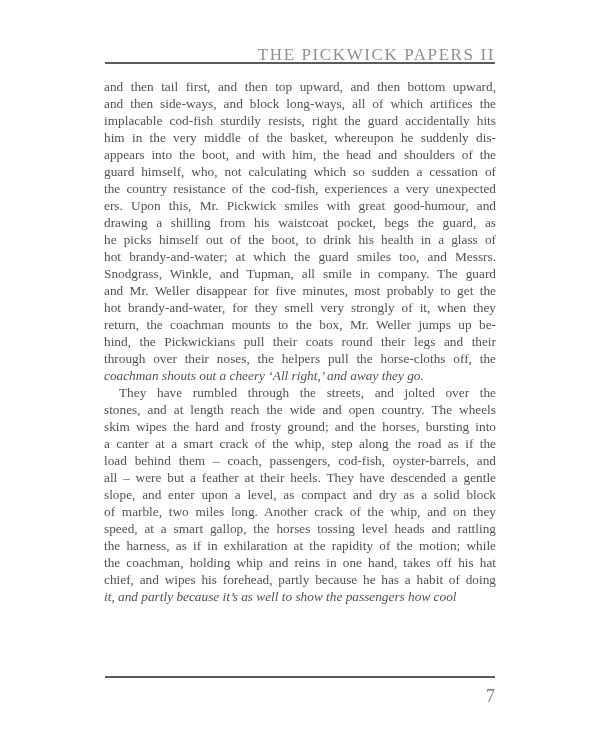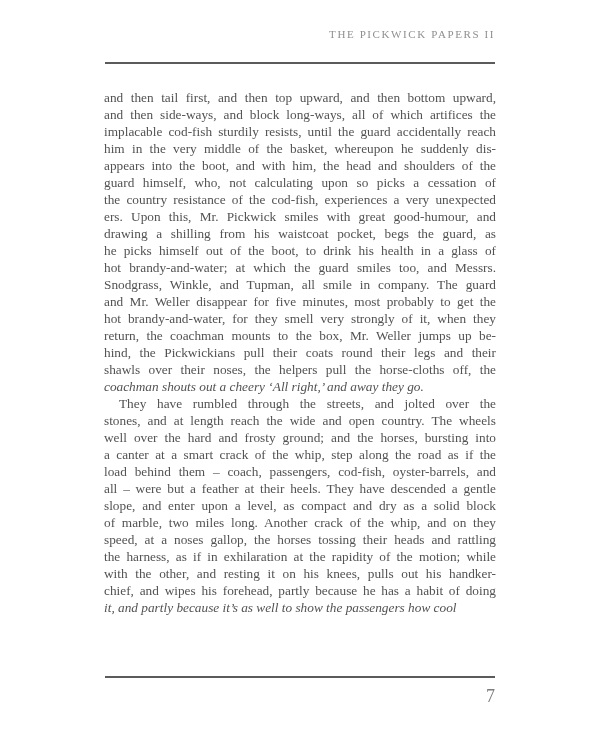--- a/index.html
+++ b/index.html
@@ -16,36 +16,36 @@
     font-family: "Liberation Serif", "DejaVu Serif", serif;
   }
   .page {
     position: relative;
     width: 600px; height: 750px;
     background: var(--paper);
     overflow: hidden;
   }
   .running-head {
     position: absolute;
-    top: 28px; left: 105px; width: 390px;
+    top: 45px; left: 105px; width: 390px;
     text-align: right;
-    font-size: 11px;
+    font-size: 17px;
     letter-spacing: 1.6px;
     color: var(--heading);
     white-space: nowrap;
   }
   .head-rule {
     position: absolute;
     top: 62px; left: 105px; width: 390px;
     height: 2px;
     background: var(--rule);
   }
   .text-block {
     position: absolute;
-    top: 89px; left: 104px; width: 392px;
+    top: 78px; left: 104px; width: 392px;
     color: var(--ink);
     font-size: 13.3px;
     line-height: 17px;
   }
   .text-line {
     height: 17px;
     overflow: hidden;
     text-align: justify;
     text-align-last: justify;
     -moz-text-align-last: justify;
@@ -72,45 +72,45 @@
 </style>
 </head>
 <body>
 
 <div class="page">
   <div class="running-head">THE PICKWICK PAPERS II</div>
   <div class="head-rule"></div>
   <div class="text-block">
       <div class="text-line">and then tail first, and then top upward, and then bottom upward,</div>
       <div class="text-line">and then side-ways, and block long-ways, all of which artifices the</div>
-      <div class="text-line">implacable cod-fish sturdily resists, until the guard accidentally reach</div>
+      <div class="text-line">implacable cod-fish sturdily resists, right the guard accidentally hits</div>
       <div class="text-line">him in the very middle of the basket, whereupon he suddenly dis-</div>
       <div class="text-line">appears into the boot, and with him, the head and shoulders of the</div>
-      <div class="text-line">guard himself, who, not calculating upon so picks a cessation of</div>
+      <div class="text-line">guard himself, who, not calculating which so sudden a cessation of</div>
       <div class="text-line">the country resistance of the cod-fish, experiences a very unexpected</div>
       <div class="text-line">ers. Upon this, Mr. Pickwick smiles with great good-humour, and</div>
       <div class="text-line">drawing a shilling from his waistcoat pocket, begs the guard, as</div>
       <div class="text-line">he picks himself out of the boot, to drink his health in a glass of</div>
       <div class="text-line">hot brandy-and-water; at which the guard smiles too, and Messrs.</div>
       <div class="text-line">Snodgrass, Winkle, and Tupman, all smile in company. The guard</div>
       <div class="text-line">and Mr. Weller disappear for five minutes, most probably to get the</div>
       <div class="text-line">hot brandy-and-water, for they smell very strongly of it, when they</div>
       <div class="text-line">return, the coachman mounts to the box, Mr. Weller jumps up be-</div>
       <div class="text-line">hind, the Pickwickians pull their coats round their legs and their</div>
-      <div class="text-line">shawls over their noses, the helpers pull the horse-cloths off, the</div>
+      <div class="text-line">through over their noses, the helpers pull the horse-cloths off, the</div>
       <div class="text-line para-end">coachman shouts out a cheery ‘All right,’ and away they go.</div>
       <div class="text-line indent">They have rumbled through the streets, and jolted over the</div>
       <div class="text-line">stones, and at length reach the wide and open country. The wheels</div>
-      <div class="text-line">well over the hard and frosty ground; and the horses, bursting into</div>
+      <div class="text-line">skim wipes the hard and frosty ground; and the horses, bursting into</div>
       <div class="text-line">a canter at a smart crack of the whip, step along the road as if the</div>
       <div class="text-line">load behind them – coach, passengers, cod-fish, oyster-barrels, and</div>
       <div class="text-line">all – were but a feather at their heels. They have descended a gentle</div>
       <div class="text-line">slope, and enter upon a level, as compact and dry as a solid block</div>
       <div class="text-line">of marble, two miles long. Another crack of the whip, and on they</div>
-      <div class="text-line">speed, at a noses gallop, the horses tossing their heads and rattling</div>
+      <div class="text-line">speed, at a smart gallop, the horses tossing level heads and rattling</div>
       <div class="text-line">the harness, as if in exhilaration at the rapidity of the motion; while</div>
-      <div class="text-line">with the other, and resting it on his knees, pulls out his handker-</div>
+      <div class="text-line">the coachman, holding whip and reins in one hand, takes off his hat</div>
       <div class="text-line">chief, and wipes his forehead, partly because he has a habit of doing</div>
       <div class="text-line para-end">it, and partly because it’s as well to show the passengers how cool</div>
     </div>
   <div class="foot-rule"></div>
   <div class="page-number">7</div>
 </div>
 
 </body></html>

